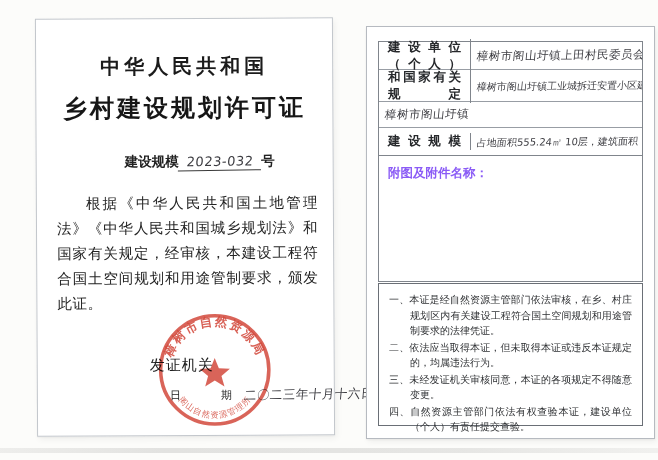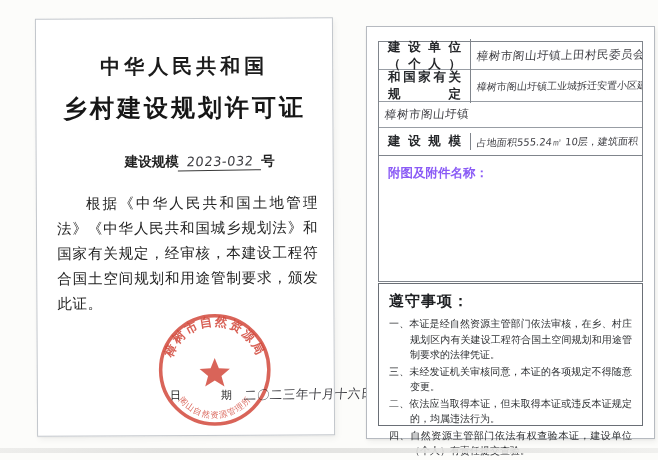--- a/index.html
+++ b/index.html
@@ -113,20 +113,21 @@
   <div class="page-left">
     <div class="cert-title1">中华人民共和国</div>
     <div class="cert-title2">乡村建设规划许可证</div>
 
     <div class="cert-number">
       <span>建设规模</span><span class="hand num-val">2023-032</span><span>号</span>
     </div>
 
     <div class="cert-body">根据《中华人民共和国土地管理法》《中华人民共和国城乡规划法》和国家有关规定，经审核，本建设工程符合国土空间规划和用途管制要求，颁发此证。</div>
 
+    <div class="issuer-label">发证机关</div>
     <div class="date-row">
       <span class="date-label">日期</span>
       <span class="hand date-value">二〇二三年十月十六日</span>
     </div>
 
     <svg class="seal" viewBox="0 0 120 120">
       <circle cx="60" cy="60" r="55" fill="none" stroke="#cf3a2c" stroke-width="3.6" opacity="0.85"></circle>
       <path id="arcTop" d="M 17.7 75.4 A 45 45 0 1 1 102.3 75.4" fill="none"></path>
       <path id="arcBottom" d="M 14.5 69.5 A 46 46 0 0 0 105.5 69.5" fill="none"></path>
       <text font-size="12.5" font-weight="bold" fill="#cf3a2c" opacity="0.88" letter-spacing="2">
@@ -174,23 +175,22 @@
           <span class="hand v-small">占地面积555.24㎡ 10层，建筑面积：5502.37㎡</span>
         </div>
       </div>
 
       <div class="attach-cell">
         <span class="attach-label">附图及附件名称：</span>
       </div>
     </div>
 
     <div class="notes-box">
-      <div class="notes-title">遵守事项：</div>
       <div class="note">一、本证是经自然资源主管部门依法审核，在乡、村庄规划区内有关建设工程符合国土空间规划和用途管制要求的法律凭证。</div>
+      <div class="note">二、依法应当取得本证，但未取得本证或违反本证规定的，均属违法行为。</div>
       <div class="note">三、未经发证机关审核同意，本证的各项规定不得随意变更。</div>
-      <div class="note">二、依法应当取得本证，但未取得本证或违反本证规定的，均属违法行为。</div>
       <div class="note">四、自然资源主管部门依法有权查验本证，建设单位（个人）有责任提交查验。</div>
 
     </div>
   </div>
 
   <div class="floor"></div>
 </div>
 
 </body></html>

